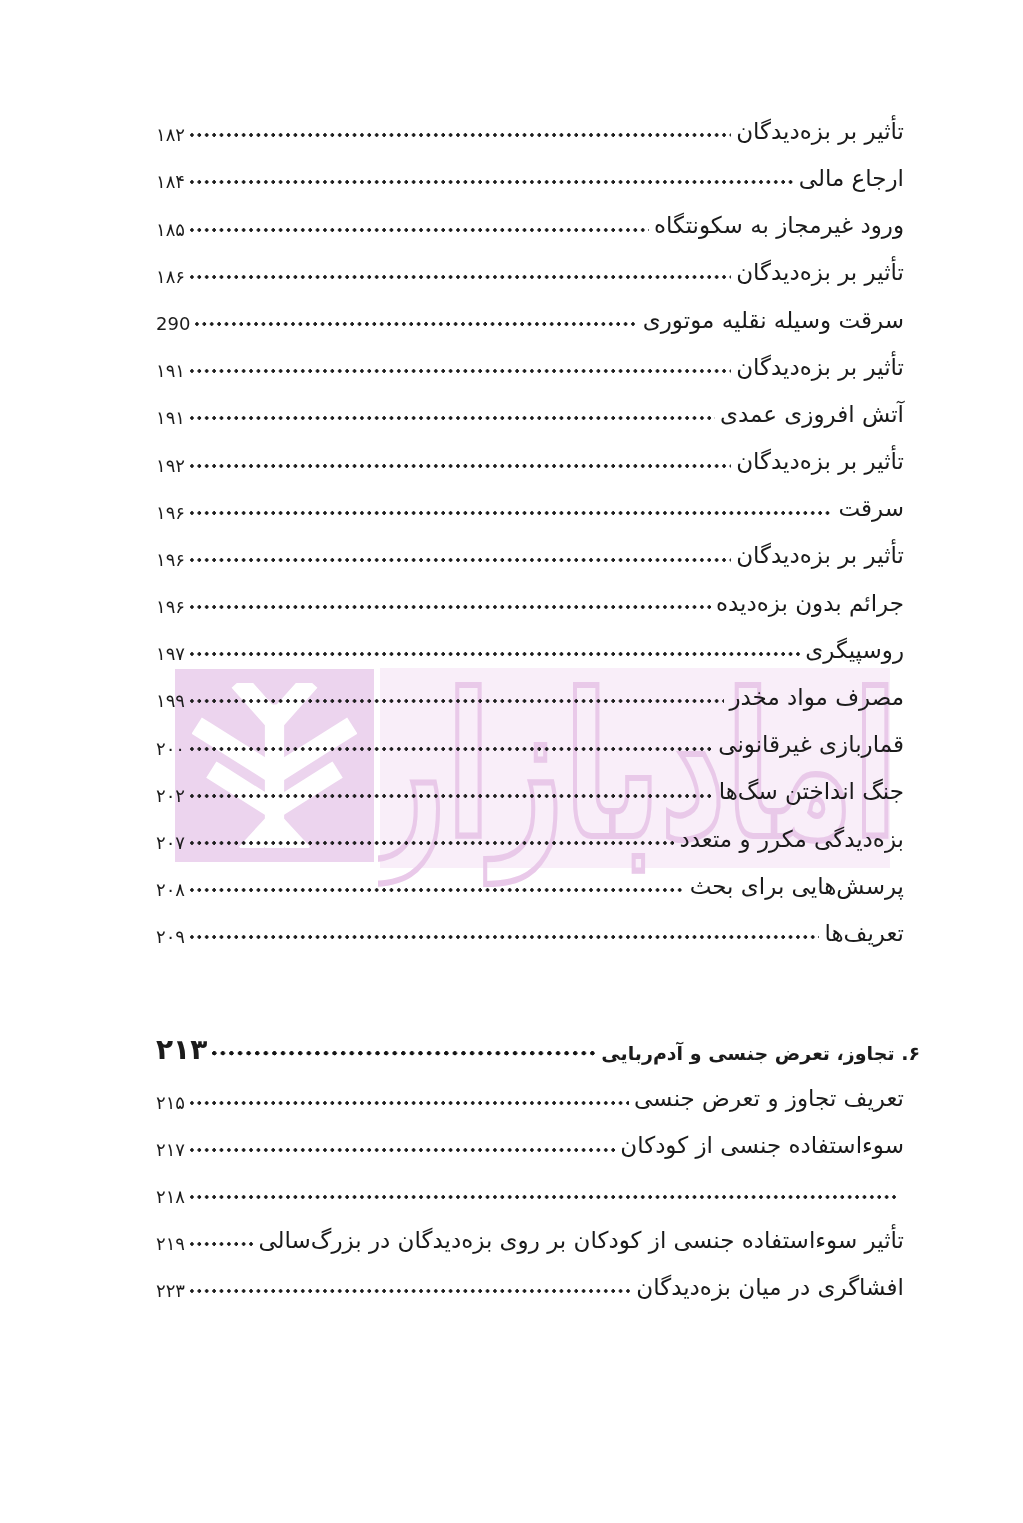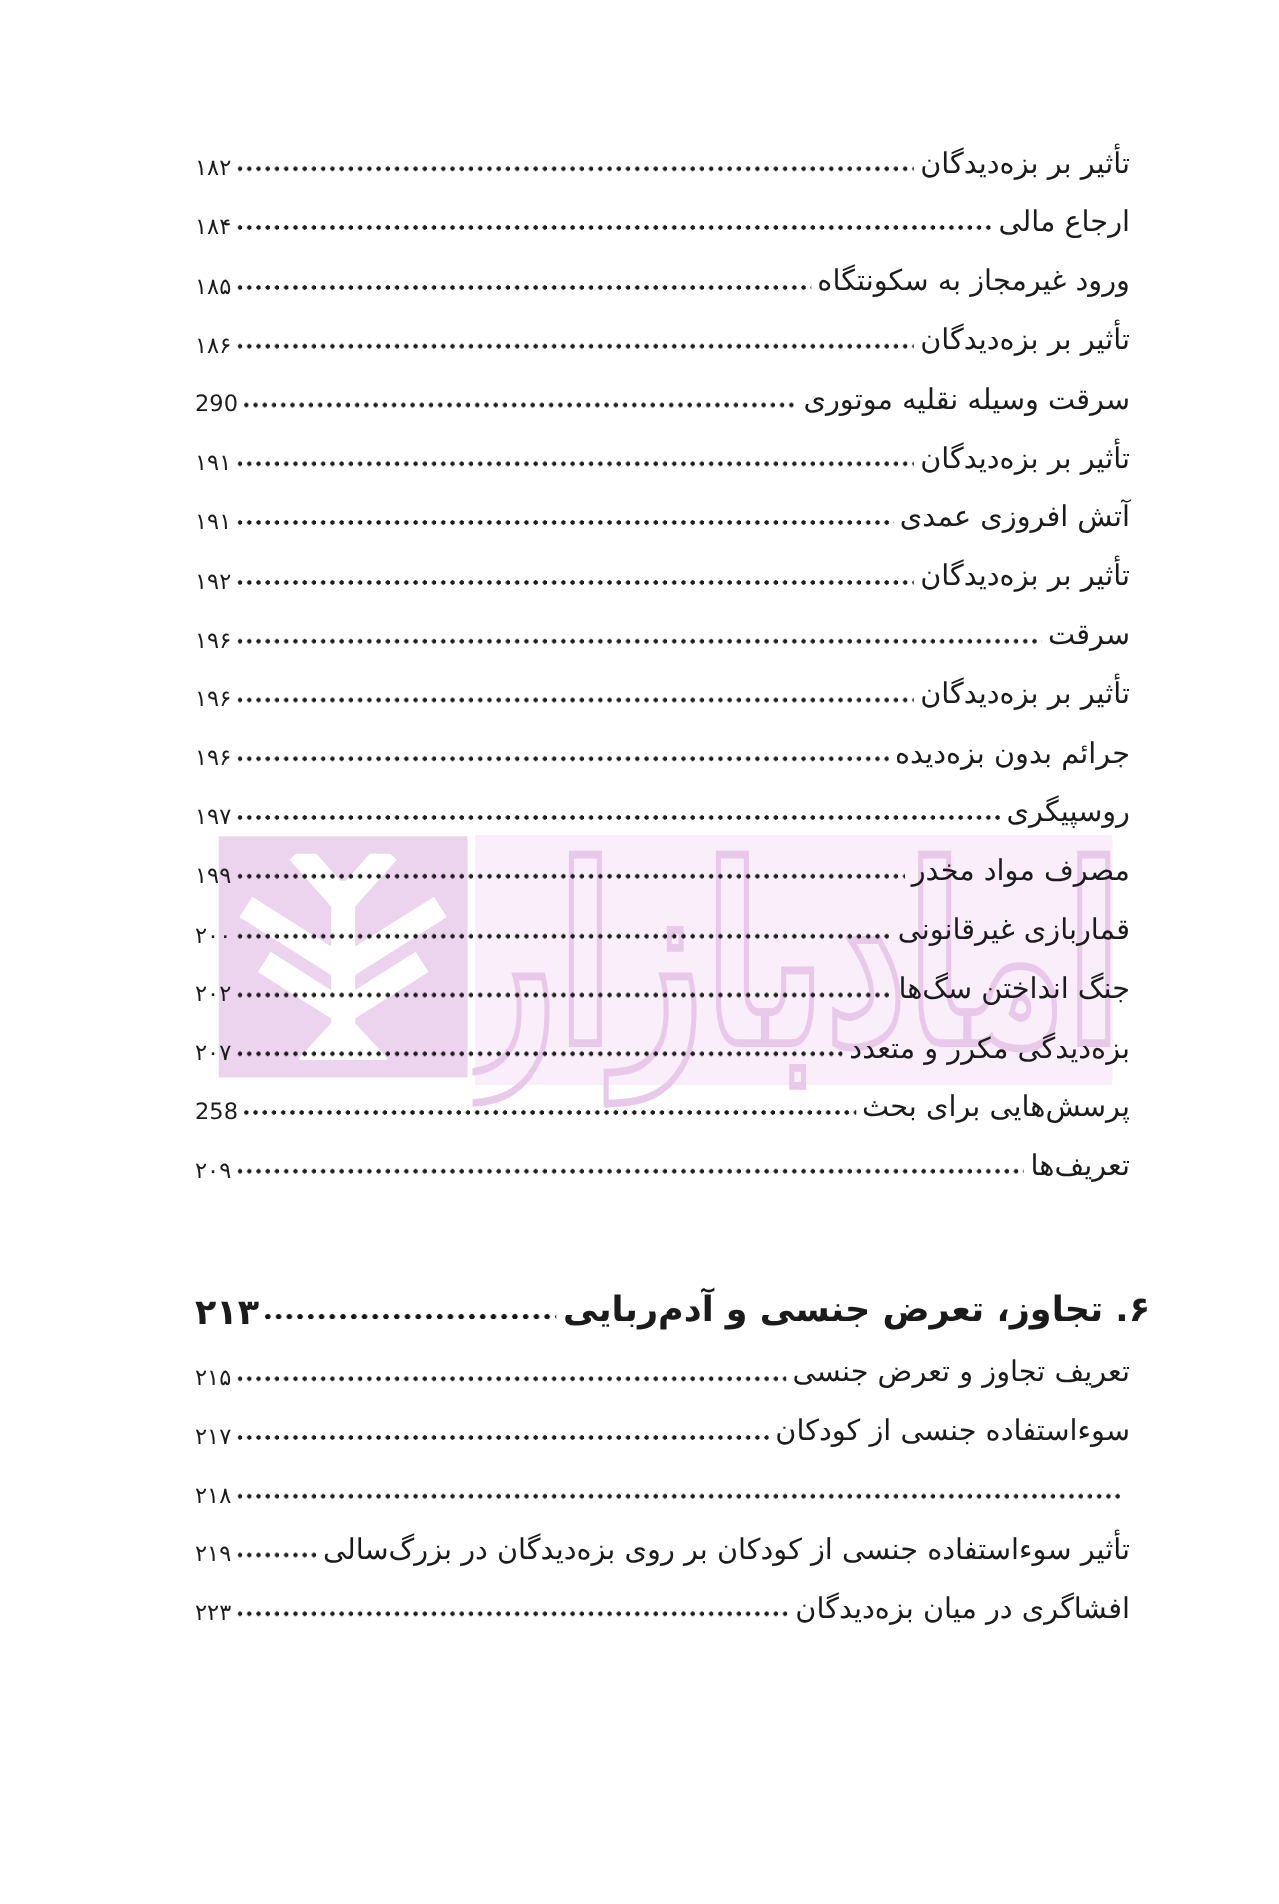--- a/index.html
+++ b/index.html
@@ -71,21 +71,21 @@
   .pagenum {
     font-size: 18px; line-height: 1;
     white-space: nowrap;
   }
 
   .chapter-row {
     height: 55px;
     margin-top: 63px;
     font-weight: bold;
   }
-  .chapter-row .title { font-size: 28px; }
+  .chapter-row .title { font-size: 19px; }
   .chapter-row .pagenum { font-size: 28px; }
   .chapter-row .leader {
     height: 5px;
     margin-bottom: 8px;
     background-image: radial-gradient(circle at 2.3px 2.3px, #141414 1.95px, transparent 2.35px);
     background-size: 8.6px 5px;
   }
 </style>
 </head>
 <body>
@@ -187,21 +187,21 @@
           <span class="pagenum">۲۰۲</span>
         </div>
         <div class="row entry-row">
           <span class="title">بزه‌دیدگی مکرر و متعدد</span>
           <span class="leader"></span>
           <span class="pagenum">۲۰۷</span>
         </div>
         <div class="row entry-row">
           <span class="title">پرسش‌هایی برای بحث</span>
           <span class="leader"></span>
-          <span class="pagenum">258</span>
+          <span class="pagenum">۲۰۸</span>
         </div>
         <div class="row entry-row">
           <span class="title">تعریف‌ها</span>
           <span class="leader"></span>
           <span class="pagenum">۲۰۹</span>
         </div>
       </div>
 
     <div class="row chapter-row">
       <span class="title">۶. تجاوز، تعرض جنسی و آدم‌ربایی</span>

